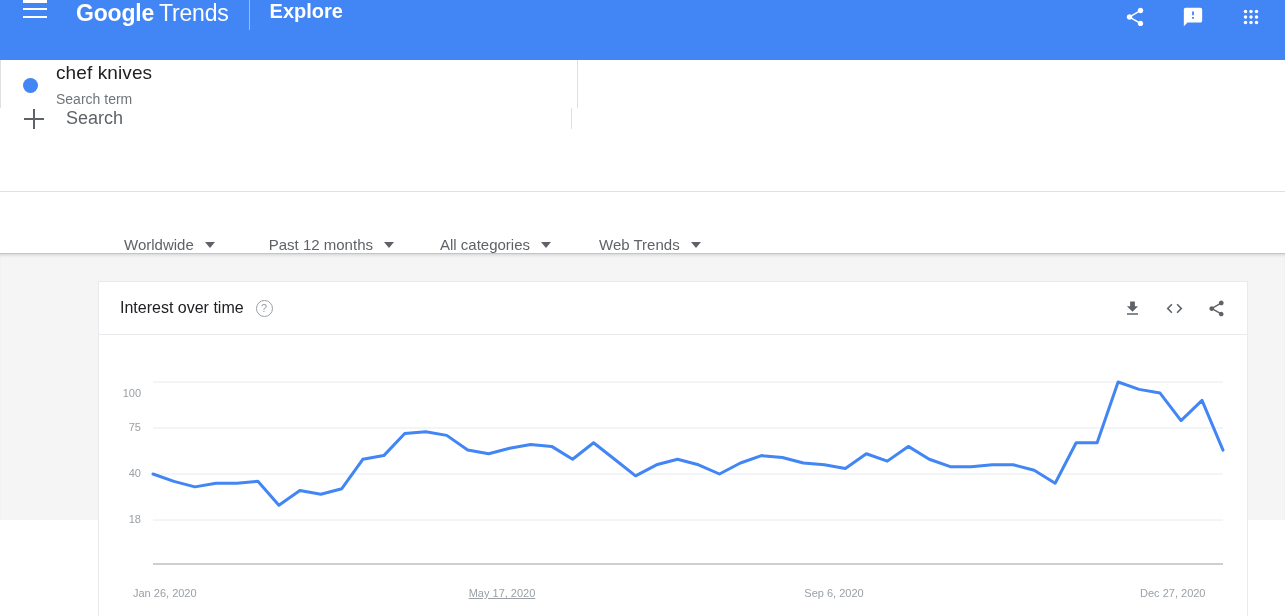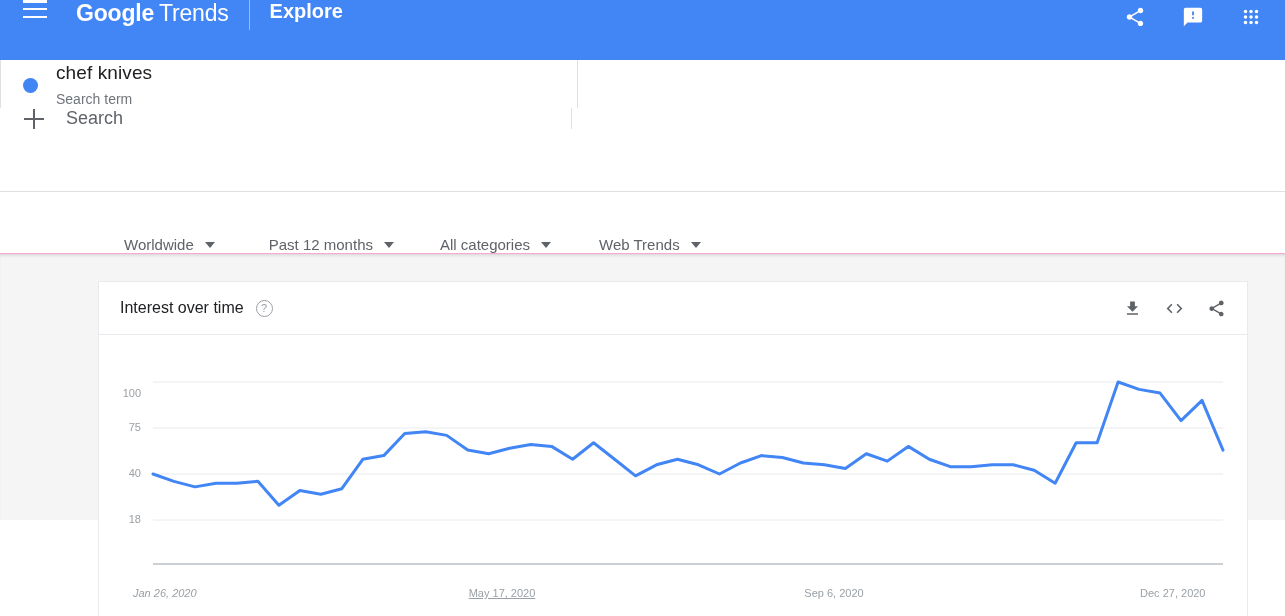--- a/index.html
+++ b/index.html
@@ -278,21 +278,21 @@
           <line x1="54" x2="1124" y1="229" y2="229" stroke="#9aa0a6" stroke-width="1"></line>
           <polyline points="54.00,139.00 74.98,146.36 95.96,151.88 116.94,148.20 137.92,148.20 158.90,146.36 179.88,170.28 200.86,155.56 221.84,159.24 242.82,153.72 263.80,124.28 284.78,120.60 305.76,98.52 326.75,96.68 347.73,100.36 368.71,115.08 389.69,118.76 410.67,113.24 431.65,109.56 452.63,111.40 473.61,124.28 494.59,107.72 515.57,124.28 536.55,140.84 557.53,129.80 578.51,124.28 599.49,129.80 620.47,139.00 641.45,127.96 662.43,120.60 683.41,122.44 704.39,127.96 725.37,129.80 746.35,133.48 767.33,118.76 788.31,126.12 809.29,111.40 830.27,124.28 851.25,131.64 872.24,131.64 893.22,129.80 914.20,129.80 935.18,135.32 956.16,148.20 977.14,107.72 998.12,107.72 1019.10,47.00 1040.08,54.36 1061.06,58.04 1082.04,85.64 1103.02,65.40 1124.00,115.08" fill="none" stroke="#4285f4" stroke-width="3" stroke-linejoin="round" stroke-linecap="round"></polyline>
         </svg>
       <div id="ytick-layer">
           <div class="ytick" style="left: 14px; top: 40px; margin-top: 12px;">100</div>
           <div class="ytick" style="left: 14px; top: 86px;">75</div>
           <div class="ytick" style="left: 14px; top: 132px;">40</div>
           <div class="ytick" style="left: 14px; top: 178px;">18</div>
         </div>
       <div id="xtick-layer">
-          <div class="xtick" style="left: 34px; font-style: italic;">Jan 26, 2020</div>
+          <div class="xtick" style="left: 34px;">Jan 26, 2020</div>
           <div class="xtick" style="left: 369.686px; text-decoration: underline;">May 17, 2020</div>
           <div class="xtick" style="left: 705.373px;">Sep 6, 2020</div>
           <div class="xtick" style="left: 1041.06px;">Dec 27, 2020</div>
         </div>
     </div>
 
   </div>
 </div>
 
 </body></html>

